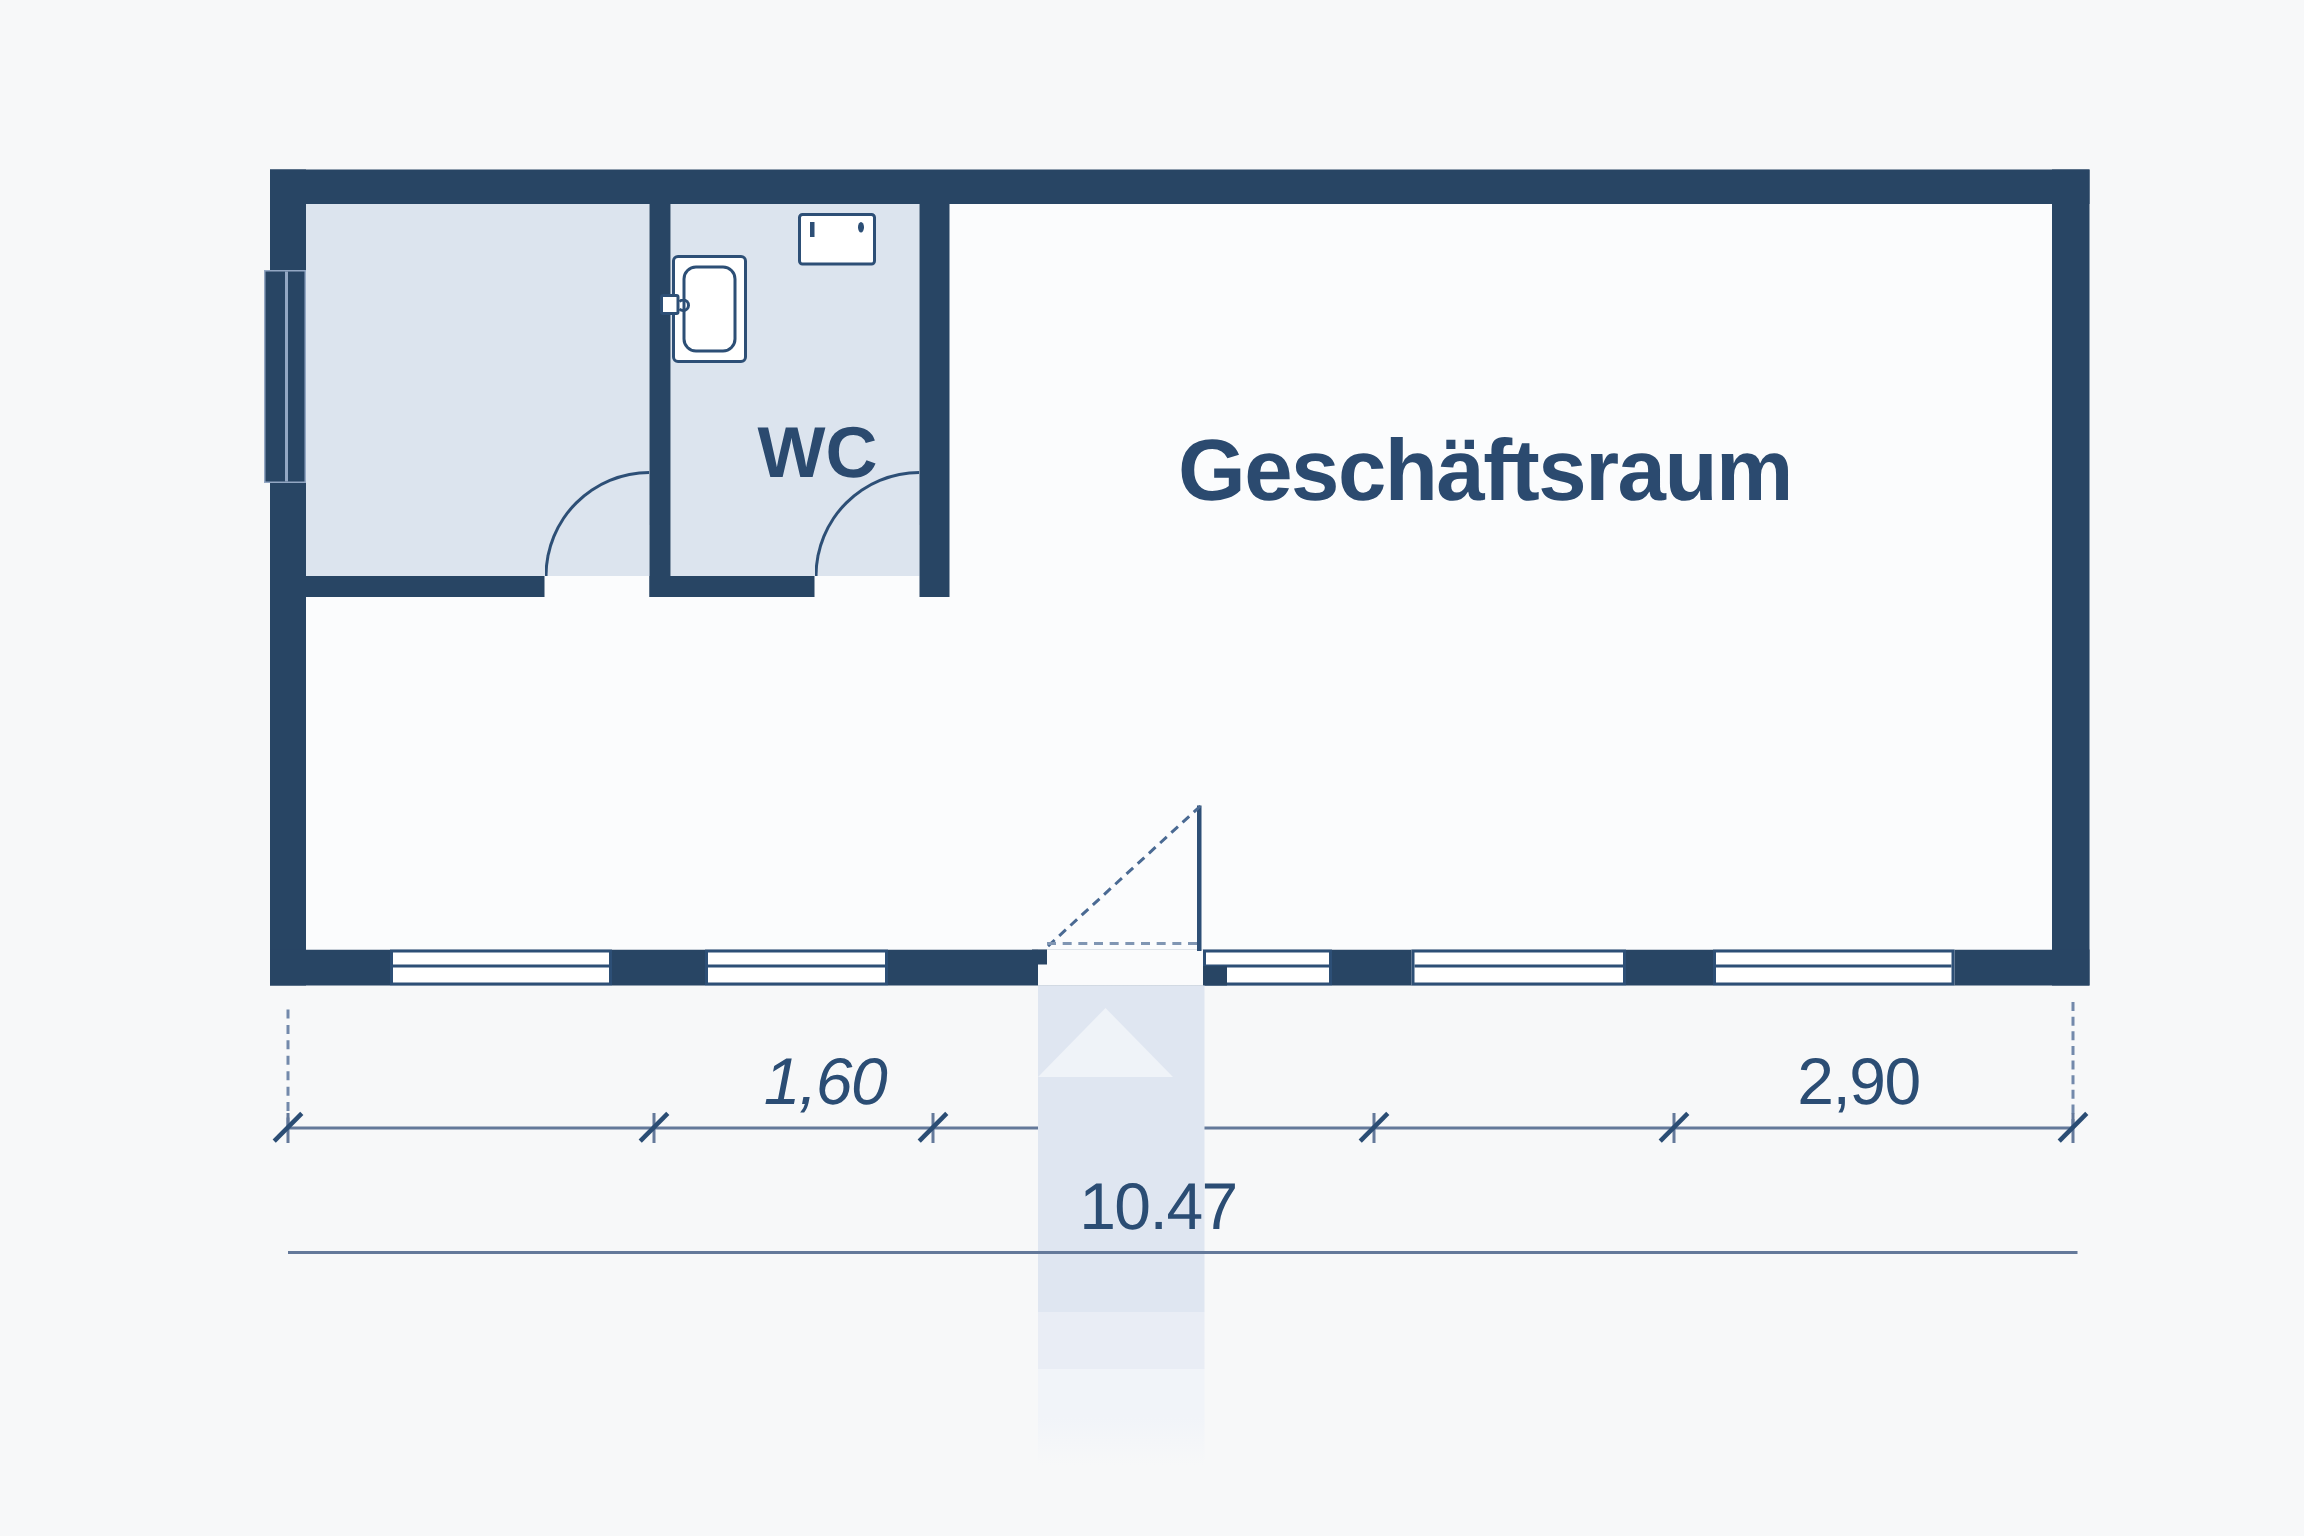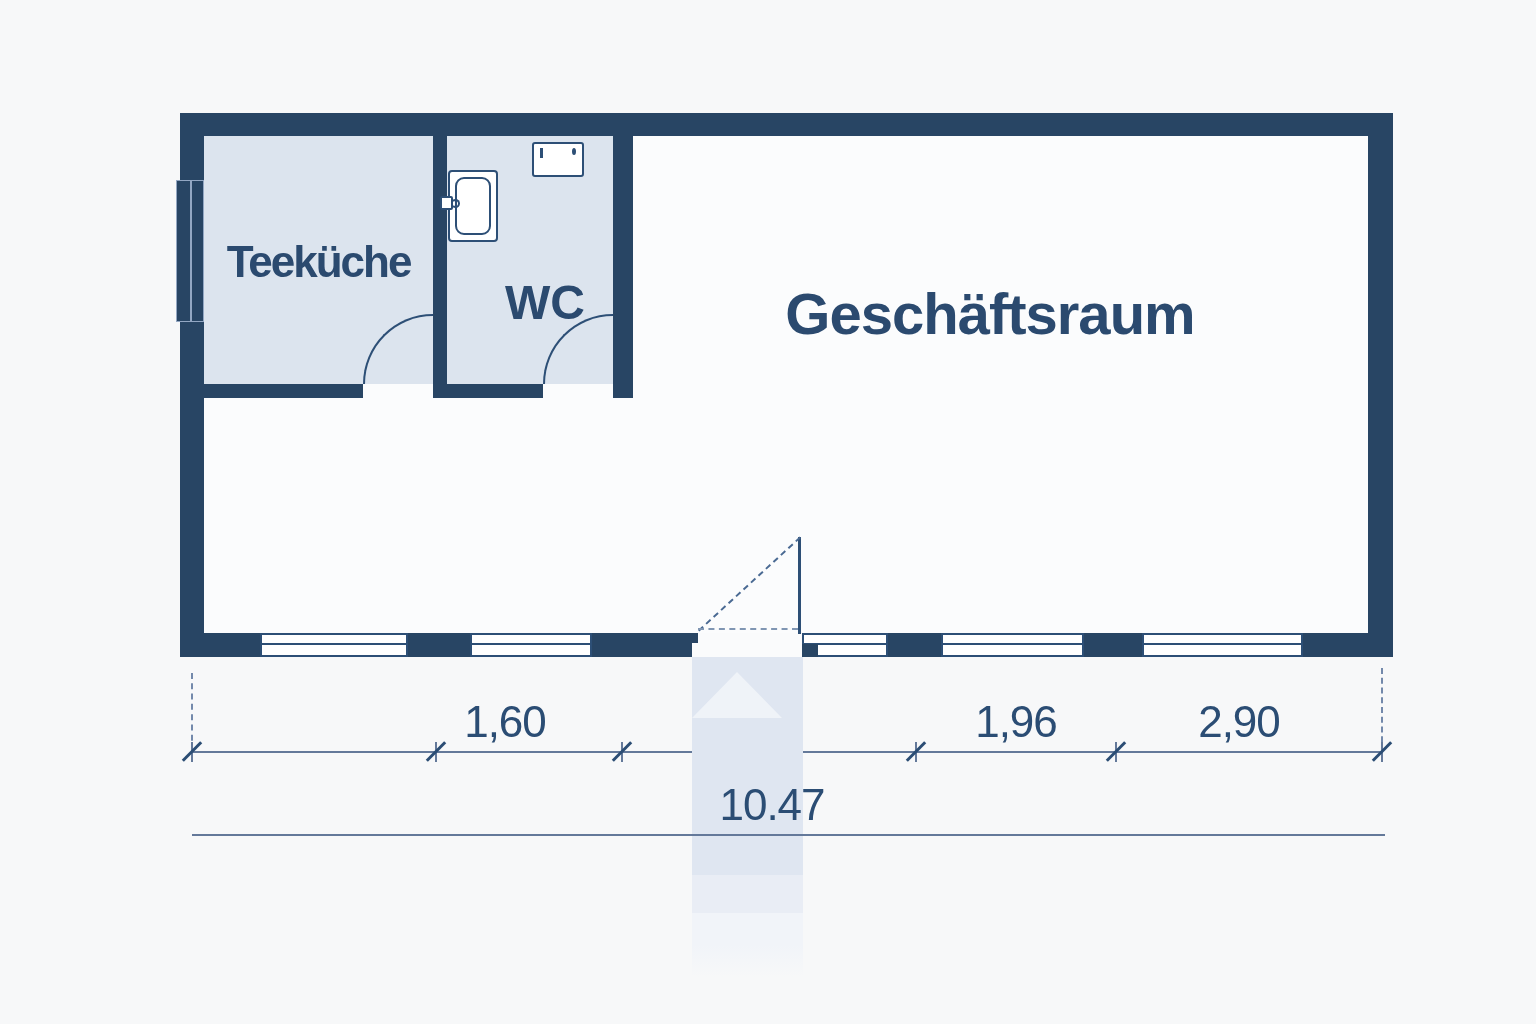--- a/index.html
+++ b/index.html
@@ -103,24 +103,22 @@
   <div class="abs tickv" style="left:915px;top:742px;z-index:4;"></div>
   <div class="abs ticks" style="left:903px;top:750px;z-index:4;"></div>
   <div class="abs tickv" style="left:1115px;top:742px;z-index:4;"></div>
   <div class="abs ticks" style="left:1103px;top:750px;z-index:4;"></div>
   <div class="abs tickv" style="left:1381px;top:742px;z-index:4;"></div>
   <div class="abs ticks" style="left:1369px;top:750px;z-index:4;"></div>
 
   <div class="abs extline" style="left:191px;top:673px;height:78px;"></div>
   <div class="abs extline" style="left:1381px;top:668px;height:84px;"></div>
 
-  <div class="abs dimlabel" style="left:412px;top:698px;width:186px;z-index:5;">1,60</div>
-  <div class="abs dimlabel" style="left:916px;top:698px;width:200px;z-index:5;">1,96</div>
+  <div class="abs dimlabel" style="left:457px;top:698px;width:186px;z-index:5;font-style:italic;">1,60</div>
   <div class="abs dimlabel" style="left:1106px;top:698px;width:266px;z-index:5;text-align:center;">2,90</div>
 
   <div class="abs dimlabel" style="left:622px;top:781px;width:300px;z-index:5;">10.47</div>
   <div class="abs dimline" style="left:192px;top:834px;width:1193px;z-index:4;"></div>
 
-  <div class="abs roomlabel" style="left:204px;top:237px;width:229px;font-size:44px;letter-spacing:-2px;">Teeküche</div>
   <div class="abs roomlabel" style="left:447px;top:235px;width:196px;font-size:48px;margin-top:40px;">WC</div>
   <div class="abs roomlabel" style="left:700px;top:280px;width:580px;font-size:58px;letter-spacing:-1px;">Geschäftsraum</div>
 
 </div>
 
 </body></html>

